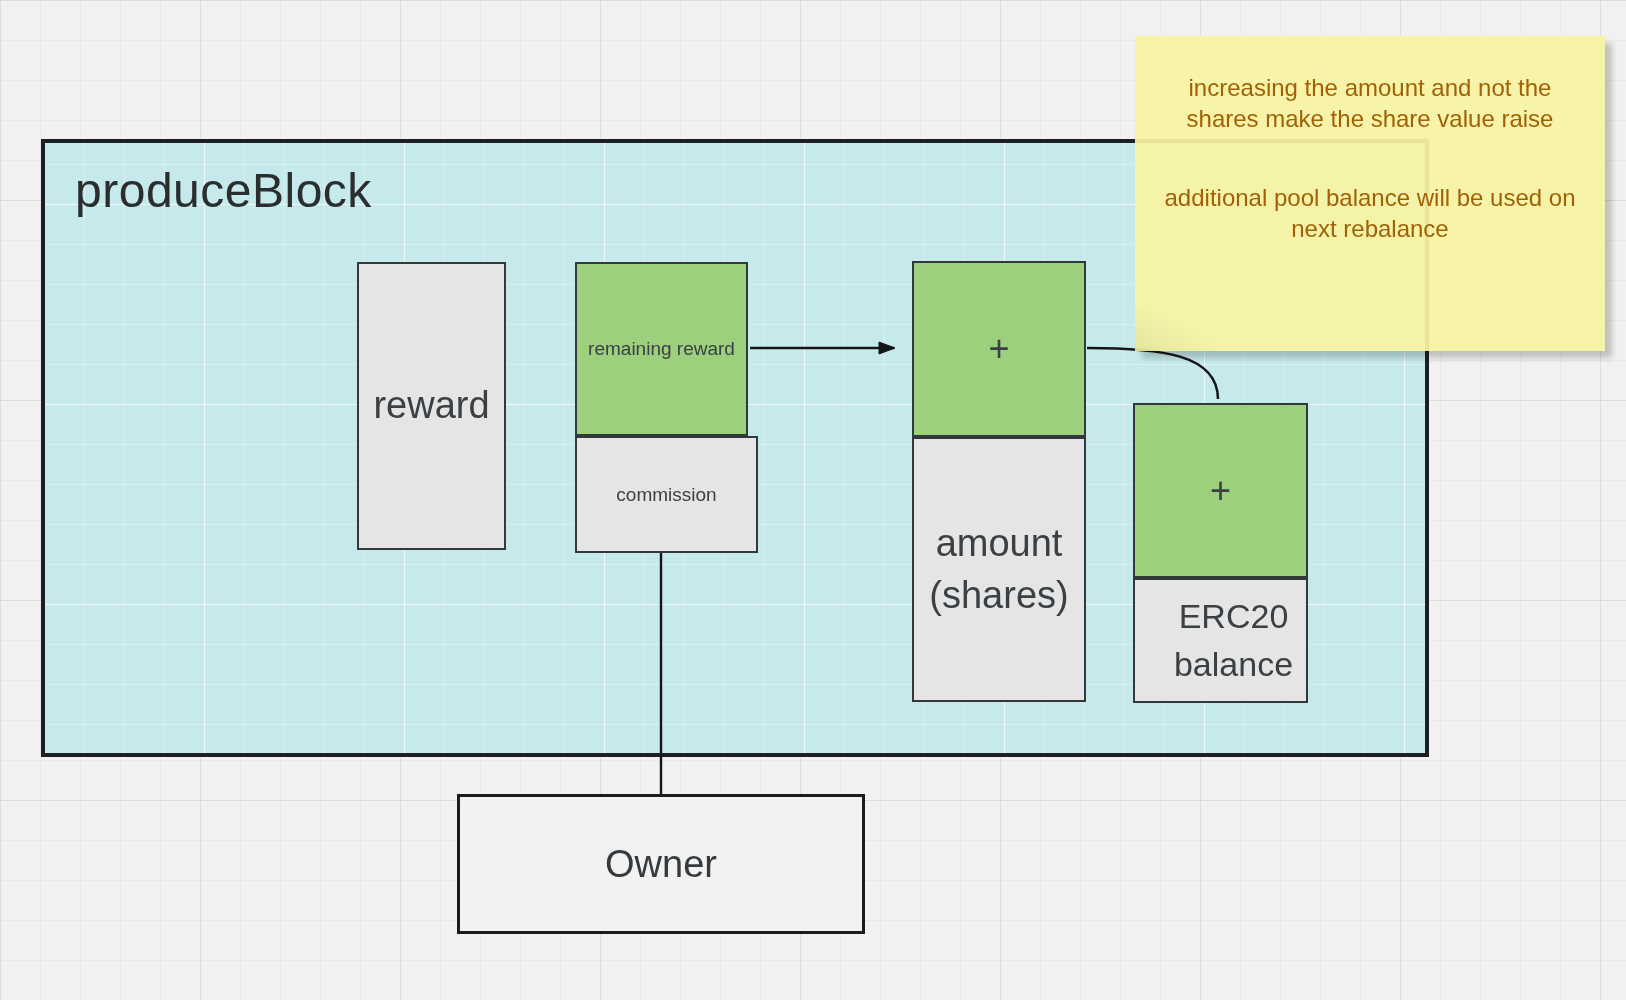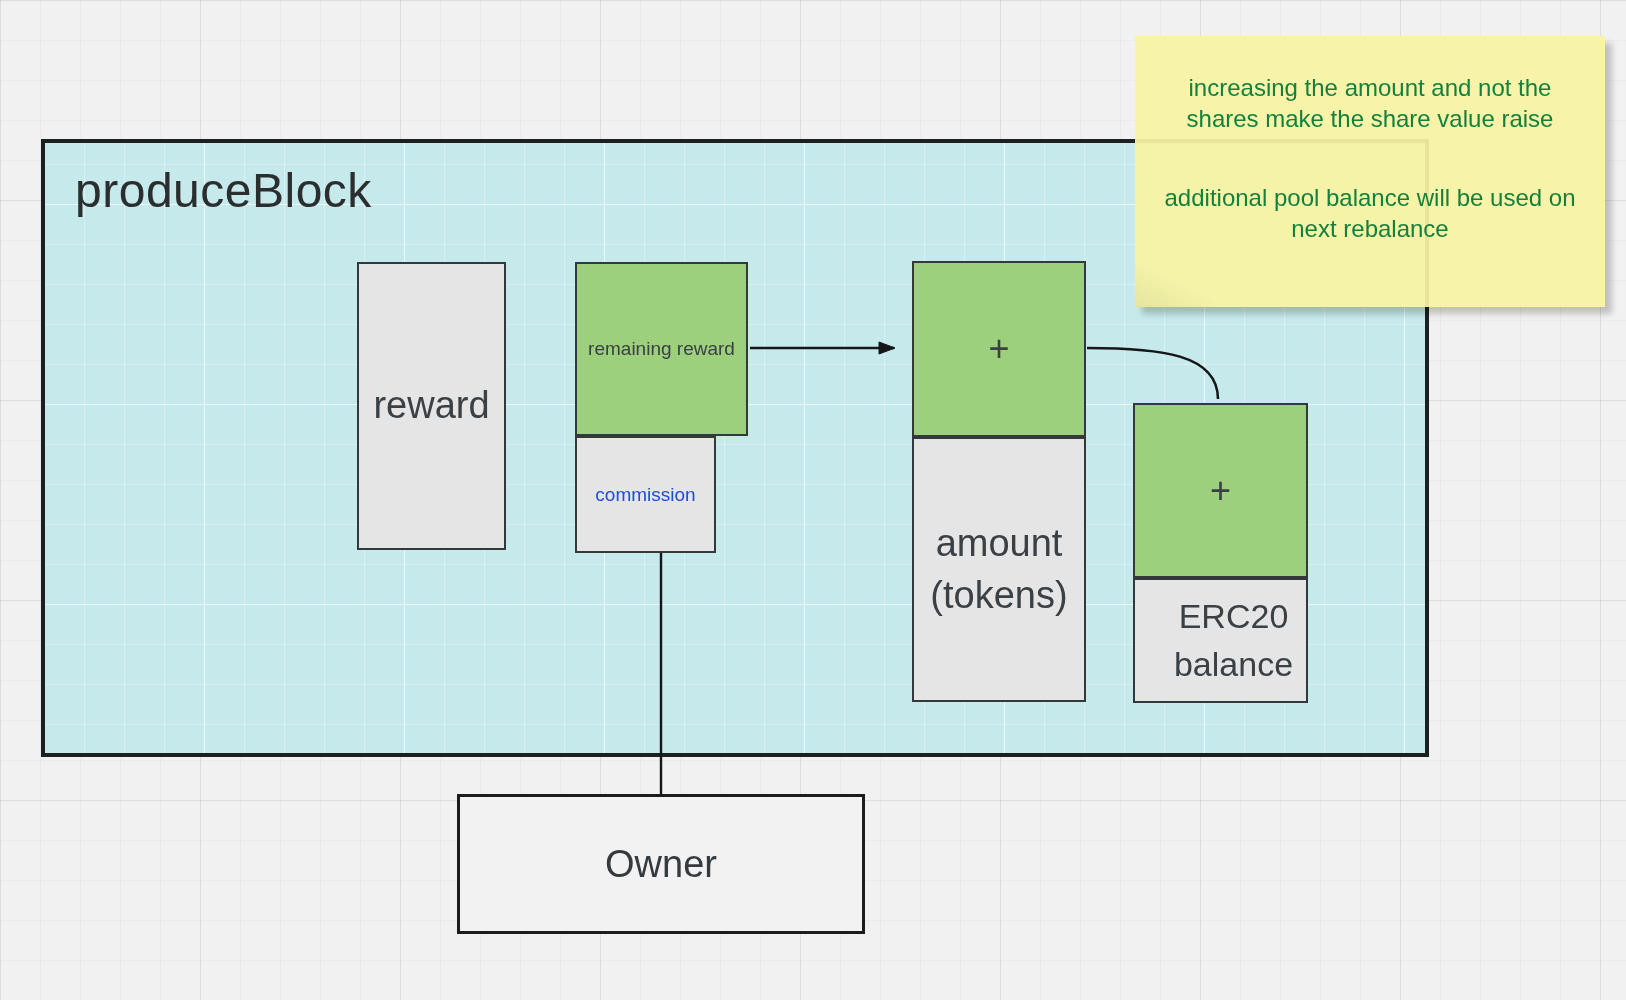--- a/index.html
+++ b/index.html
@@ -37,41 +37,41 @@
     display:flex;align-items:center;justify-content:center;text-align:center;
     color:#3a4043;
   }
   .fill-gray{background:#e5e5e6;}
   .fill-green{background:#9dd07d;}
   .lbl-lg{font-size:38px;line-height:1.35;}
   .lbl-md{font-size:19px;line-height:1.26;}
   .plus{font-size:36px;line-height:1;}
   .n-reward   {left:357px;top:262px;width:149px;height:288px;}
   .n-remaining{left:575px;top:262px;width:173px;height:174px;}
-  .n-commission{left:575px;top:436px;width:141px;height:117px;color:#1d4ed8;align-items:center;}
+  .n-commission{left:575px;top:436px;width:183px;height:117px;color:#404040;align-items:center;}
   .n-plus1    {left:912px;top:261px;width:174px;height:176px;}
   .n-amount   {left:912px;top:437px;width:174px;height:265px;}
   .n-plus2    {left:1133px;top:403px;width:175px;height:175px;}
   .n-erc20    {left:1133px;top:578px;width:175px;height:125px;font-size:34px;line-height:1.4;padding-left:26px;}
   .n-owner{
     position:absolute;left:457px;top:794px;width:408px;height:140px;
     box-sizing:border-box;border:3px solid #1c1c1c;background:#f2f2f3;
     display:flex;align-items:center;justify-content:center;
     font-size:38px;color:#343a3d;
   }
   .label-span{display:block;padding:0 4px;}
   
   .connectors{position:absolute;left:0;top:0;width:1626px;height:1000px;pointer-events:none;}
   
   .note{
-    position:absolute;left:1135px;top:36px;width:470px;height:271px;
+    position:absolute;left:1135px;top:36px;width:470px;height:315px;
     box-sizing:border-box;padding:36px 26px 0 26px;
     background:rgba(248,243,163,0.93);
     box-shadow:7px 7px 6px rgba(0,0,0,0.20);
-    text-align:center;color:#15803d;
+    text-align:center;color:#a16207;
   }
   .note p{margin:0;font-size:24px;line-height:31px;}
   .note p + p{margin-top:48px;}
   .note::after{
     content:"";position:absolute;left:0;bottom:0;width:80px;height:42px;
     background:linear-gradient(to top right, rgba(0,0,0,0.06), rgba(0,0,0,0) 60%);
     pointer-events:none;
   }
 </style>
 </head>
@@ -93,21 +93,21 @@
 
   <div class="node fill-gray lbl-md n-commission">
     <span class="label-span">commission</span>
   </div>
 
   <div class="node fill-green plus n-plus1">
     <span class="label-span">+</span>
   </div>
 
   <div class="node fill-gray lbl-lg n-amount">
-    <span class="label-span">amount (tokens)</span>
+    <span class="label-span">amount (shares)</span>
   </div>
 
   <div class="node fill-green plus n-plus2">
     <span class="label-span">+</span>
   </div>
 
   <div class="node fill-gray n-erc20">
     <span class="label-span">ERC20 balance</span>
   </div>
 

